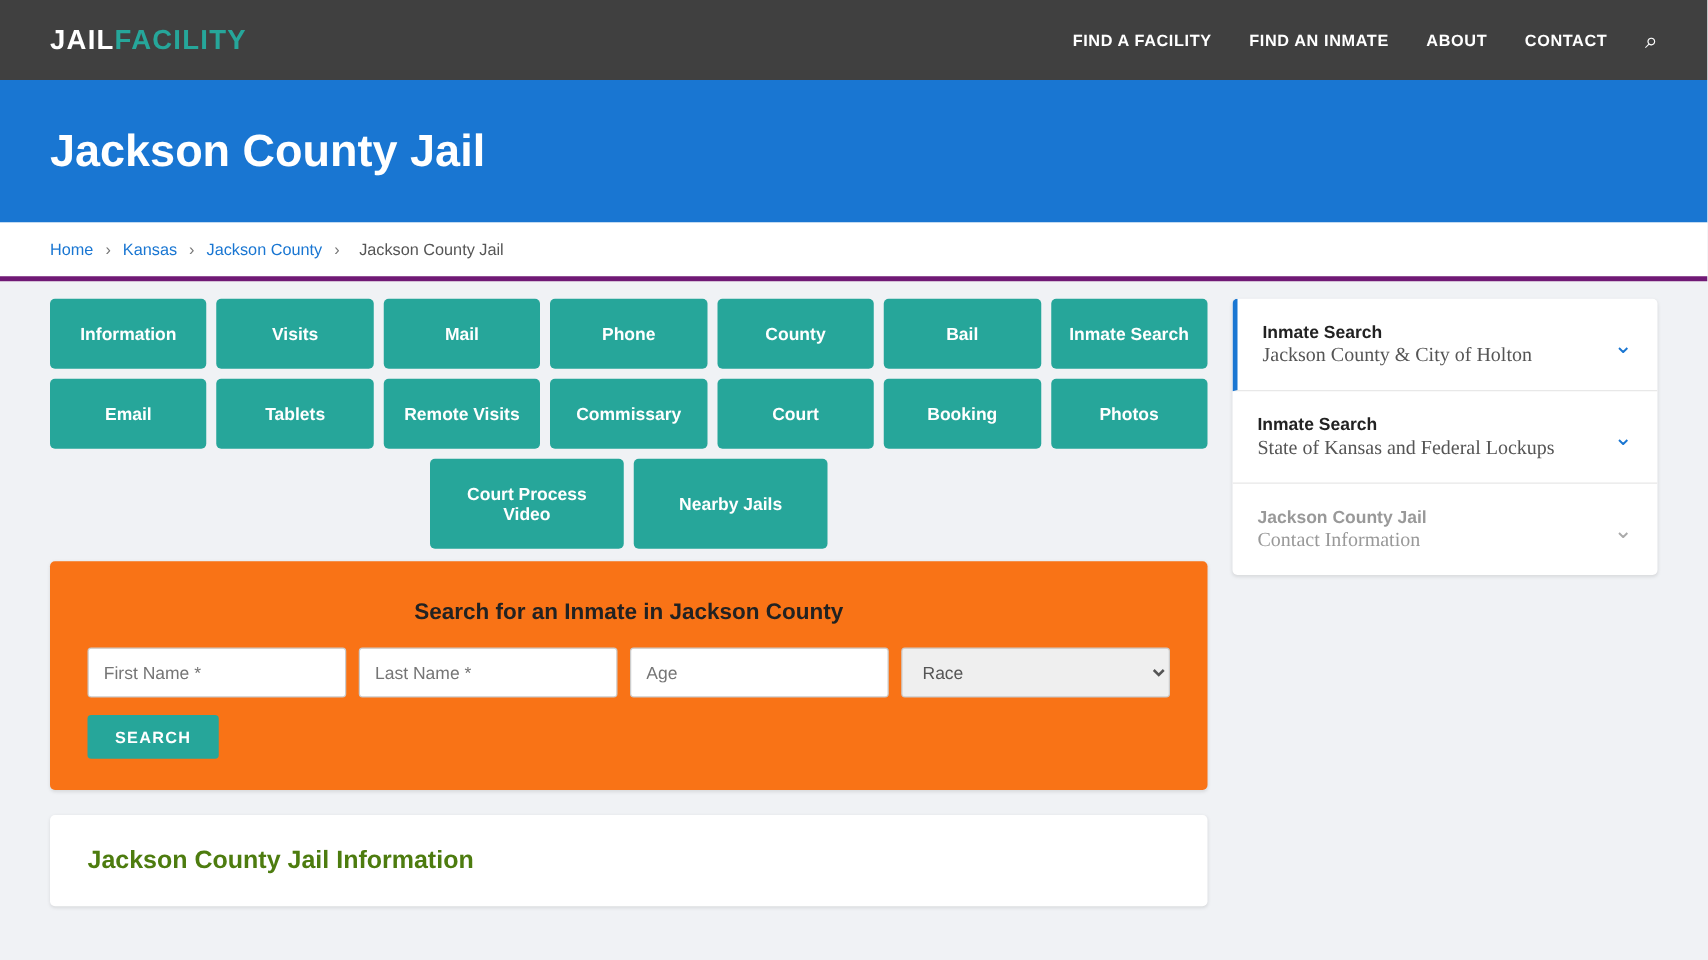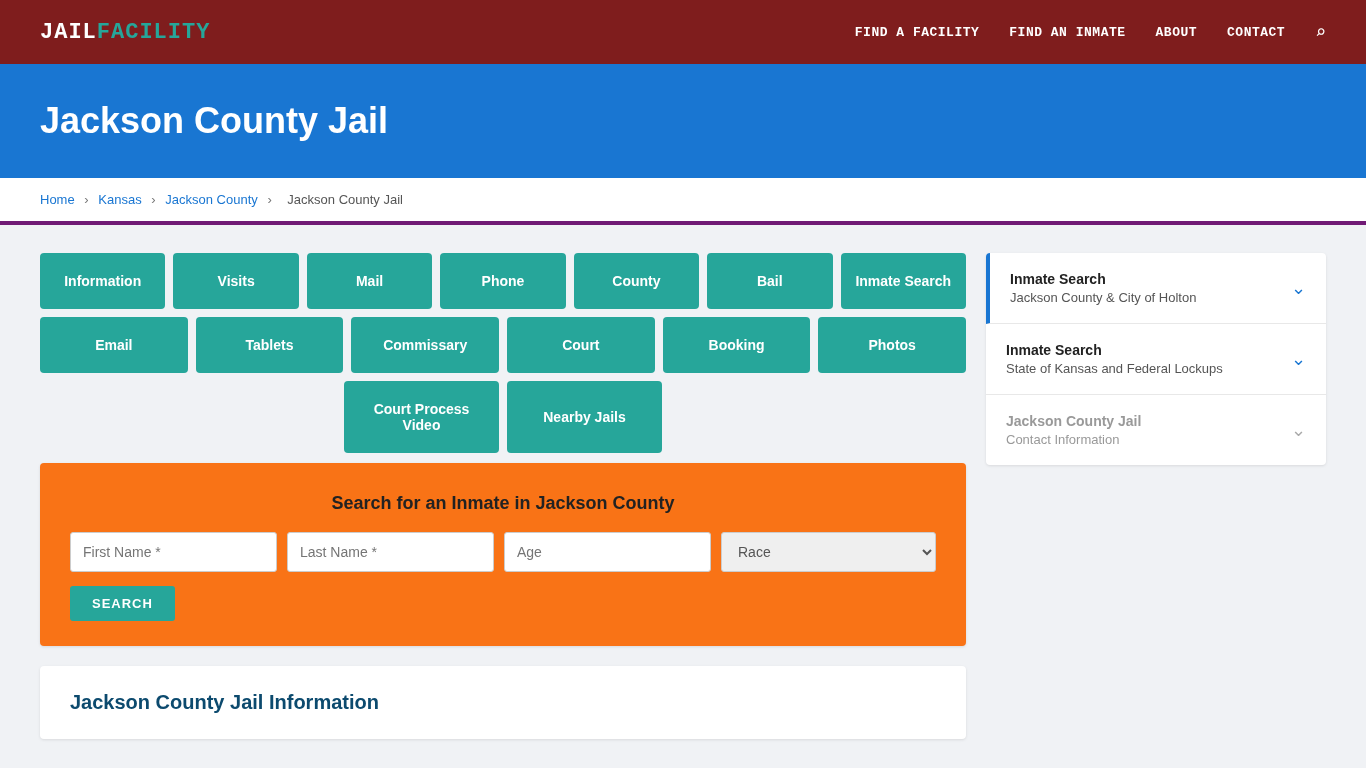--- a/index.html
+++ b/index.html
@@ -1,26 +1,25 @@
 <!DOCTYPE html>
 <html><head>
   <meta charset="utf-8">
   <style>
     * { box-sizing: border-box; margin: 0; padding: 0; }
     body { font-family: Arial, sans-serif; background: #f0f2f5; color: #333; }
 
     
     header {
-      background: #7f1d1d;
+      background: #404040;
       display: flex;
       align-items: center;
       justify-content: space-between;
       padding: 0 40px;
       height: 64px;
-      font-family: Liberation Mono, monospace;
     }
     .logo {
       display: flex;
       align-items: center;
       font-weight: 900;
       font-size: 22px;
       color: #fff;
       letter-spacing: 1px;
     }
     .logo .exchange { color: #26a69a; }
@@ -59,21 +58,21 @@
       padding: 14px 40px;
       border-bottom: 4px solid #701a75;
       font-size: 13px;
     }
     .breadcrumb a { color: #1976d2; text-decoration: none; }
     .breadcrumb span { color: #777; margin: 0 6px; }
     .breadcrumb .current { color: #555; }
 
     
     .main-content {
-      padding: 28px 40px;
+      padding: 14px 40px;
       display: flex;
       gap: 20px;
       max-width: 1366px;
       justify-content: flex-end;
     }
 
     
     .left-col { flex: 1; }
 
     
@@ -151,21 +150,21 @@
     
     .info-section {
       background: #fff;
       border-radius: 4px;
       padding: 25px 30px;
       box-shadow: 0 1px 3px rgba(0,0,0,0.1);
     }
     .info-section h2 {
       font-size: 20px;
       font-weight: 800;
-      color: #0c4a6e;
+      color: #4d7c0f;
     }
 
     
     .right-sidebar {
       width: 340px;
       flex-shrink: 0;
     }
     .sidebar-card {
       background: #fff;
       border-radius: 4px;
@@ -185,22 +184,23 @@
     .sidebar-item.active {
       border-left: 4px solid #1976d2;
     }
     .sidebar-item-text .title {
       font-size: 14px;
       font-weight: 700;
       color: #222;
       margin-bottom: 3px;
     }
     .sidebar-item-text .subtitle {
-      font-size: 13px;
+      font-size: 16px;
       color: #555;
+      font-family: Liberation Serif, serif;
     }
     .sidebar-item.dimmed .title,
     .sidebar-item.dimmed .subtitle {
       color: #999;
     }
     .chevron {
       color: #1976d2;
       font-size: 18px;
       font-weight: 300;
     }
@@ -247,20 +247,21 @@
           <button class="tile">Visits</button>
           <button class="tile">Mail</button>
           <button class="tile">Phone</button>
           <button class="tile">County</button>
           <button class="tile">Bail</button>
           <button class="tile">Inmate Search</button>
         </div>
       <div class="tiles-row" id="tiles-row-2">
           <button class="tile">Email</button>
           <button class="tile">Tablets</button>
+          <button class="tile">Remote Visits</button>
           <button class="tile">Commissary</button>
           <button class="tile">Court</button>
           <button class="tile">Booking</button>
           <button class="tile">Photos</button>
         </div>
       <div class="tiles-row center-row" id="tiles-row-3">
           <button class="tile center-tile">Court Process Video</button>
           <button class="tile center-tile">Nearby Jails</button>
         </div>
     </div>

